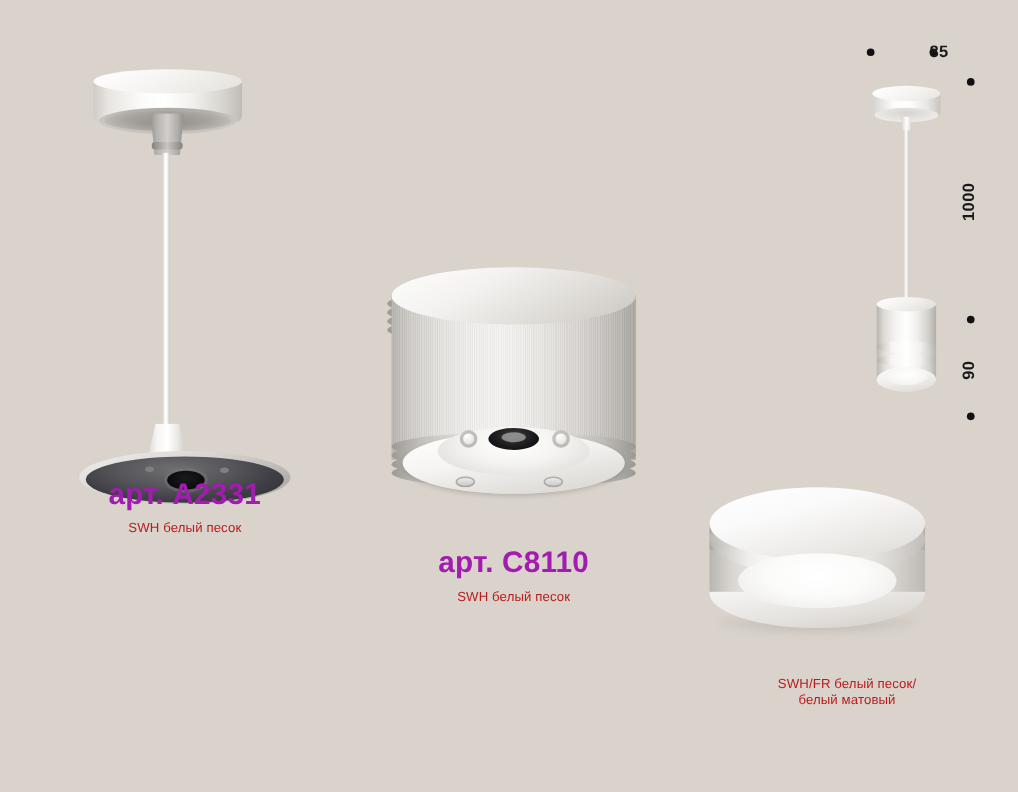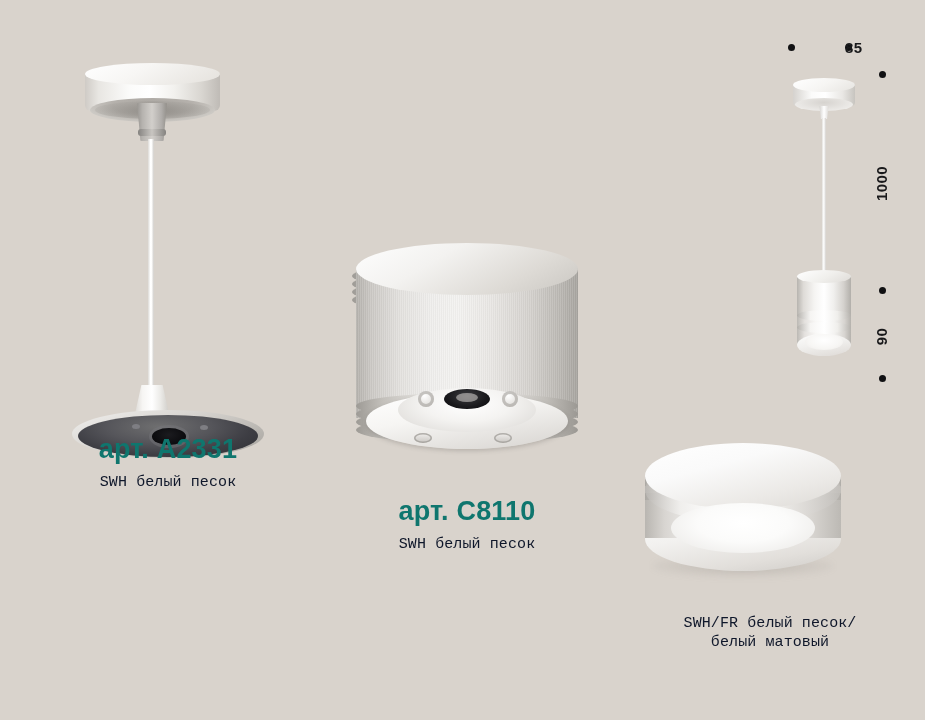--- a/index.html
+++ b/index.html
@@ -23,32 +23,31 @@
 
   
   .label-block {
     position: absolute;
     text-align: center;
     line-height: 1.28;
   }
   .label-code {
     font-size: 27px;
     font-weight: bold;
-    color: #0f766e;
+    color: #a21caf;
     letter-spacing: 0.2px;
     white-space: nowrap;
   }
   .label-desc {
-    font-size: 15px;
+    font-size: 12px;
     font-weight: normal;
-    color: #0f172a;
+    color: #b91c1c;
     margin-top: 6px;
     white-space: pre-line;
     letter-spacing: 0.1px;
-    font-family: Liberation Mono, monospace;
   }
 
   
   .dim-dot {
     position: absolute;
     width: 7px;
     height: 7px;
     border-radius: 50%;
     background: #111113;
   }

